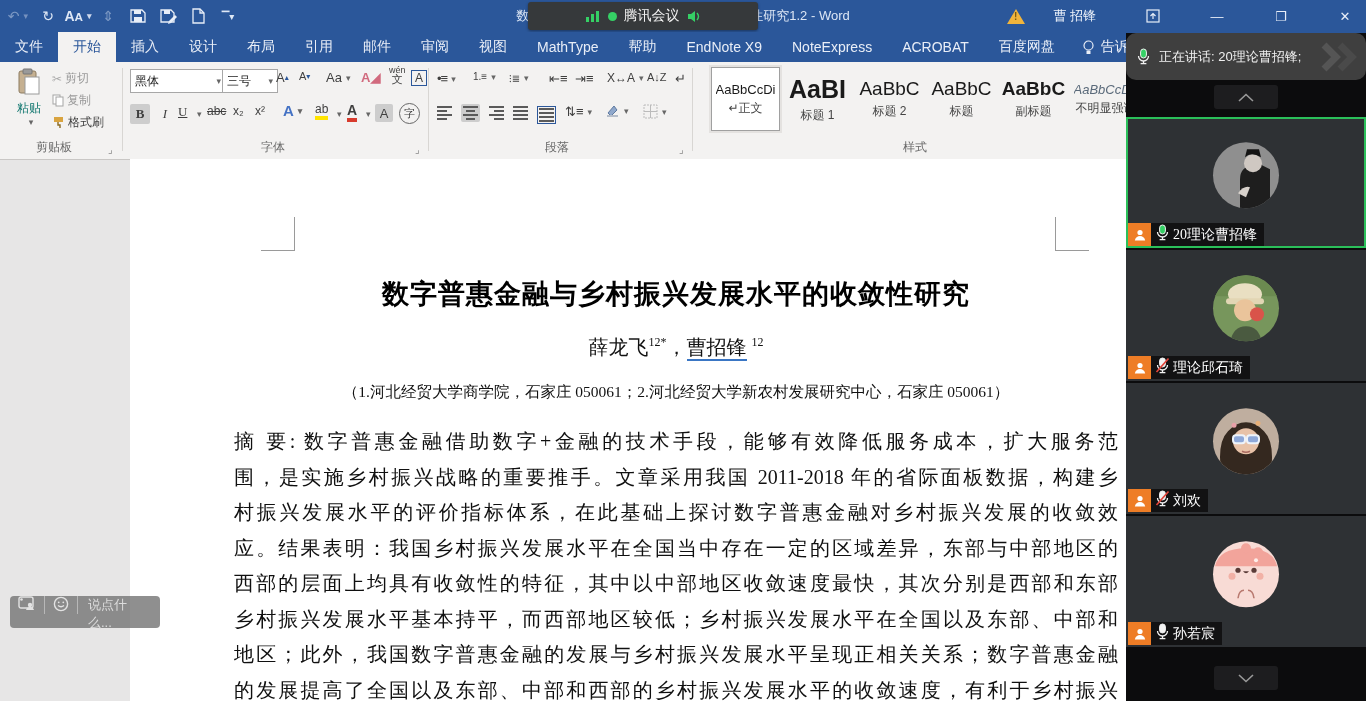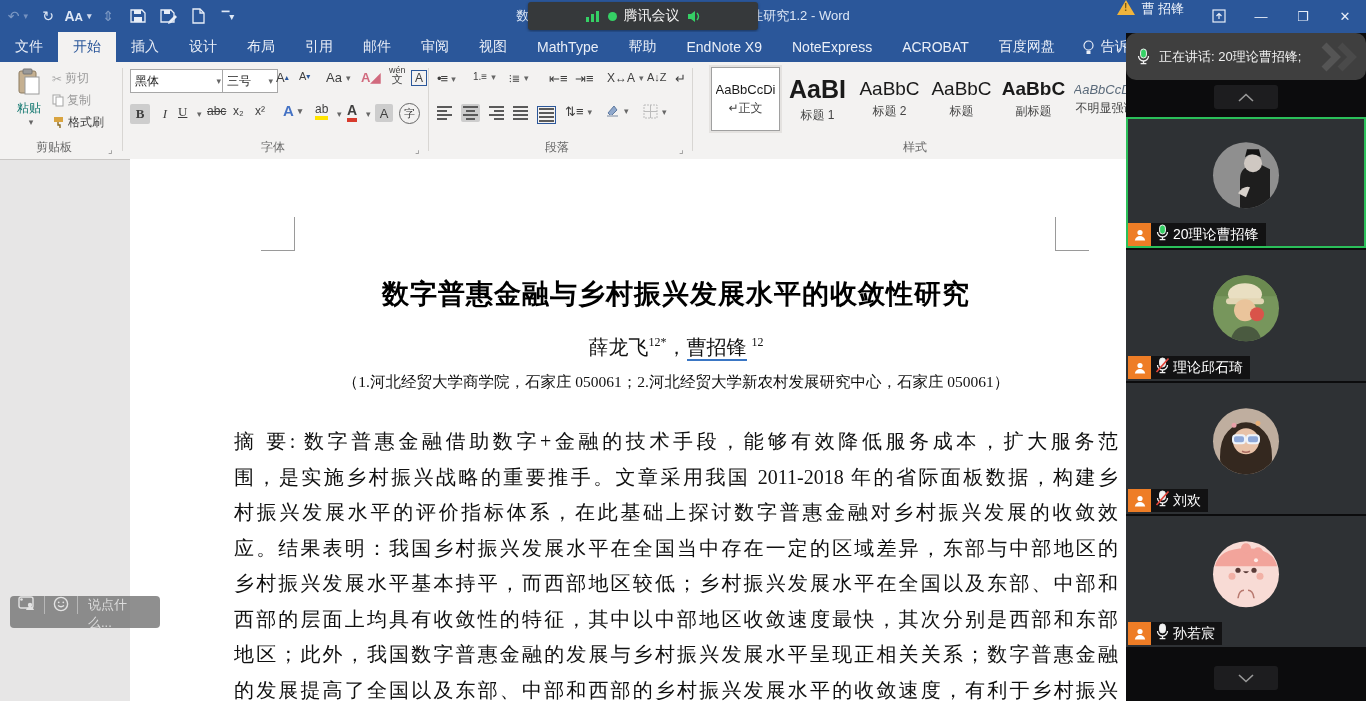--- a/index.html
+++ b/index.html
@@ -8,21 +8,21 @@
   .abs{position:absolute;}
   
   .titlebar{left:0;top:0;width:1366px;height:32px;background:#2b579a;color:#e9eef7;}
   .qat{left:6px;top:0;height:32px;display:flex;align-items:center;gap:6px;}
   .qbtn{width:24px;height:24px;display:flex;align-items:center;justify-content:center;color:#dfe8f6;font-size:14px;}
   .dim{opacity:.45;}
   .wintitle{left:0;top:0;width:1366px;height:32px;display:flex;align-items:center;justify-content:center;
             font-size:13px;color:#dce6f5;}
   .meetpill{left:528px;top:2px;width:230px;height:28px;background:#36393b;border-radius:3px;display:flex;
             align-items:center;justify-content:center;gap:7px;color:#f2f2f2;font-size:14px;box-shadow:0 1px 3px rgba(0,0,0,.4);}
-  .tright{right:0;top:0;height:32px;display:flex;align-items:flex-start;}
+  .tright{right:0;top:0;height:32px;display:flex;align-items:center;gap:22px;}
   .warntri{width:0;height:0;border-left:9px solid transparent;border-right:9px solid transparent;
            border-bottom:15px solid #f0b43c;position:relative;margin-right:6px;}
   .warntri:after{content:"!";position:absolute;left:-2.5px;top:2px;font-size:10px;font-weight:bold;color:#7a5a10;}
   .uname{font-size:13px;color:#eef3fb;margin-right:14px;}
   .winbtn{width:42px;height:32px;display:flex;align-items:center;justify-content:center;color:#e8eef8;font-size:13px;}
   
   .tabrow{left:0;top:32px;width:1366px;height:30px;background:#2b579a;display:flex;align-items:stretch;}
   .tab{padding:0 15px;display:flex;align-items:center;color:#e9eef7;font-size:14px;white-space:nowrap;}
   .tab.active{background:#f3f2f1;color:#2b579a;}
   .tellme{display:flex;align-items:center;gap:6px;color:#e9eef7;font-size:14px;padding:0 12px;}
@@ -51,42 +51,42 @@
   .page{left:130px;top:159px;width:1092px;height:542px;background:#fff;}
   .cropmark{position:absolute;width:33px;height:33px;}
   .cm-l{border-right:1px solid #9a9a9a;border-bottom:1px solid #9a9a9a;}
   .cm-r{border-left:1px solid #9a9a9a;border-bottom:1px solid #9a9a9a;}
   .docserif{font-family:"Liberation Serif","DejaVu Serif",serif;}
   .dtitle{left:234px;top:276px;width:884px;text-align:center;font-size:27px;font-weight:bold;color:#000;
           letter-spacing:1px;font-family:"Liberation Sans",sans-serif;}
   .dauthors{left:234px;top:334px;width:884px;text-align:center;font-size:20px;color:#111;}
   .dauthors sup{font-size:12px;}
   .uline{border-bottom:2px solid #3a76c4;padding-bottom:1px;}
-  .daffil{left:234px;top:372px;width:884px;text-align:center;font-size:15.5px;color:#111;}
+  .daffil{left:234px;top:382px;width:884px;text-align:center;font-size:15.5px;color:#111;}
   .dabstract{left:234px;top:424px;width:884px;font-size:20px;color:#101010;}
   .aline{height:35.5px;line-height:35.5px;text-align:justify;text-align-last:justify;white-space:nowrap;}
   
   .chatbar{left:10px;top:596px;width:150px;height:32px;background:rgba(118,118,118,.82);border-radius:4px;
            display:flex;align-items:flex-start;color:#e3e3e3;}
   .cdiv{width:1px;height:18px;background:rgba(230,230,230,.5);}
   
   .panel{left:1126px;top:33px;width:240px;height:668px;background:#0c0c0d;}
   .speakbar{position:absolute;left:0;top:0;width:240px;height:47px;background:#3f3f3f;display:flex;align-items:center;border-radius:10px;}
   .speaktxt{color:#f0f0f0;font-size:13px;margin-left:8px;white-space:nowrap;}
   .deco{position:absolute;right:6px;top:8px;color:#585858;}
   .pillbtn{position:absolute;left:88px;width:64px;height:24px;background:#1d1d1f;border-radius:3px;
            display:flex;align-items:center;justify-content:center;color:#9a9a9a;}
   .tiles{position:absolute;left:0;top:84px;width:240px;}
   .tile{position:relative;width:236px;height:127px;background:#2e3134;margin-bottom:2px;border:2px solid transparent;}
   .tile.active{border:2px solid #2bc05a;}
   .avatar-wrap{position:absolute;left:50%;top:50%;transform:translate(-50%,-58%);}
   .namebar{position:absolute;left:0;bottom:0;display:flex;align-items:stretch;height:23px;}
   .hostbadge{width:23px;background:#ee7d26;display:flex;align-items:center;justify-content:center;}
   .nlabel{background:rgba(10,10,10,.78);display:flex;align-items:center;gap:3px;padding:0 7px 0 4px;}
-  .pname{color:#fff;font-size:14px;white-space:nowrap;}
+  .pname{color:#fff;font-size:14px;white-space:nowrap;font-family:Liberation Serif, serif;}
 </style>
 </head>
 <body>
 
 <div id="stage">
 
   <div class="abs titlebar">
     <div class="abs wintitle">数字普惠金融与乡村振兴发展水平的收敛性研究1.2 - Word</div>
     <div class="abs qat">
       <span class="qbtn dim">↶<span class="caret" style="color:#cfd9ec">▾</span></span>
@@ -376,22 +376,22 @@
   <div class="abs dtitle">数字普惠金融与乡村振兴发展水平的收敛性研究</div>
   <div class="abs dauthors docserif">
     <span>薛龙飞</span><sup>12*</sup><span>，</span><span class="uline">曹招锋</span> <sup>12</sup>
   </div>
   <div class="abs daffil docserif">（1.河北经贸大学商学院，石家庄 050061；2.河北经贸大学新农村发展研究中心，石家庄 050061）</div>
   <div id="abstract" class="abs dabstract docserif">
       <div class="aline">摘 要: 数字普惠金融借助数字+金融的技术手段，能够有效降低服务成本，扩大服务范</div>
       <div class="aline">围，是实施乡村振兴战略的重要推手。文章采用我国 2011-2018 年的省际面板数据，构建乡</div>
       <div class="aline">村振兴发展水平的评价指标体系，在此基础上探讨数字普惠金融对乡村振兴发展的收敛效</div>
       <div class="aline">应。结果表明：我国乡村振兴发展水平在全国当中存在一定的区域差异，东部与中部地区的</div>
+      <div class="aline">西部的层面上均具有收敛性的特征，其中以中部地区收敛速度最快，其次分别是西部和东部</div>
       <div class="aline">乡村振兴发展水平基本持平，而西部地区较低；乡村振兴发展水平在全国以及东部、中部和</div>
-      <div class="aline">西部的层面上均具有收敛性的特征，其中以中部地区收敛速度最快，其次分别是西部和东部</div>
       <div class="aline">地区；此外，我国数字普惠金融的发展与乡村振兴发展水平呈现正相关关系；数字普惠金融</div>
       <div class="aline">的发展提高了全国以及东部、中部和西部的乡村振兴发展水平的收敛速度，有利于乡村振兴</div>
     </div>
 
   <div class="abs chatbar">
     <span style="padding:0 8px;">
       <svg width="18" height="15" viewBox="0 0 18 15">
           <rect x="1" y="1" width="14" height="11" rx="2" fill="none" stroke="#e3e3e3" stroke-width="1.4"></rect>
           <circle cx="12" cy="9" r="2.2" fill="#e3e3e3"></circle>
           <path d="M8 14c.5-2 2-3 4-3s3.5 1 4 3z" fill="#e3e3e3"></path>

